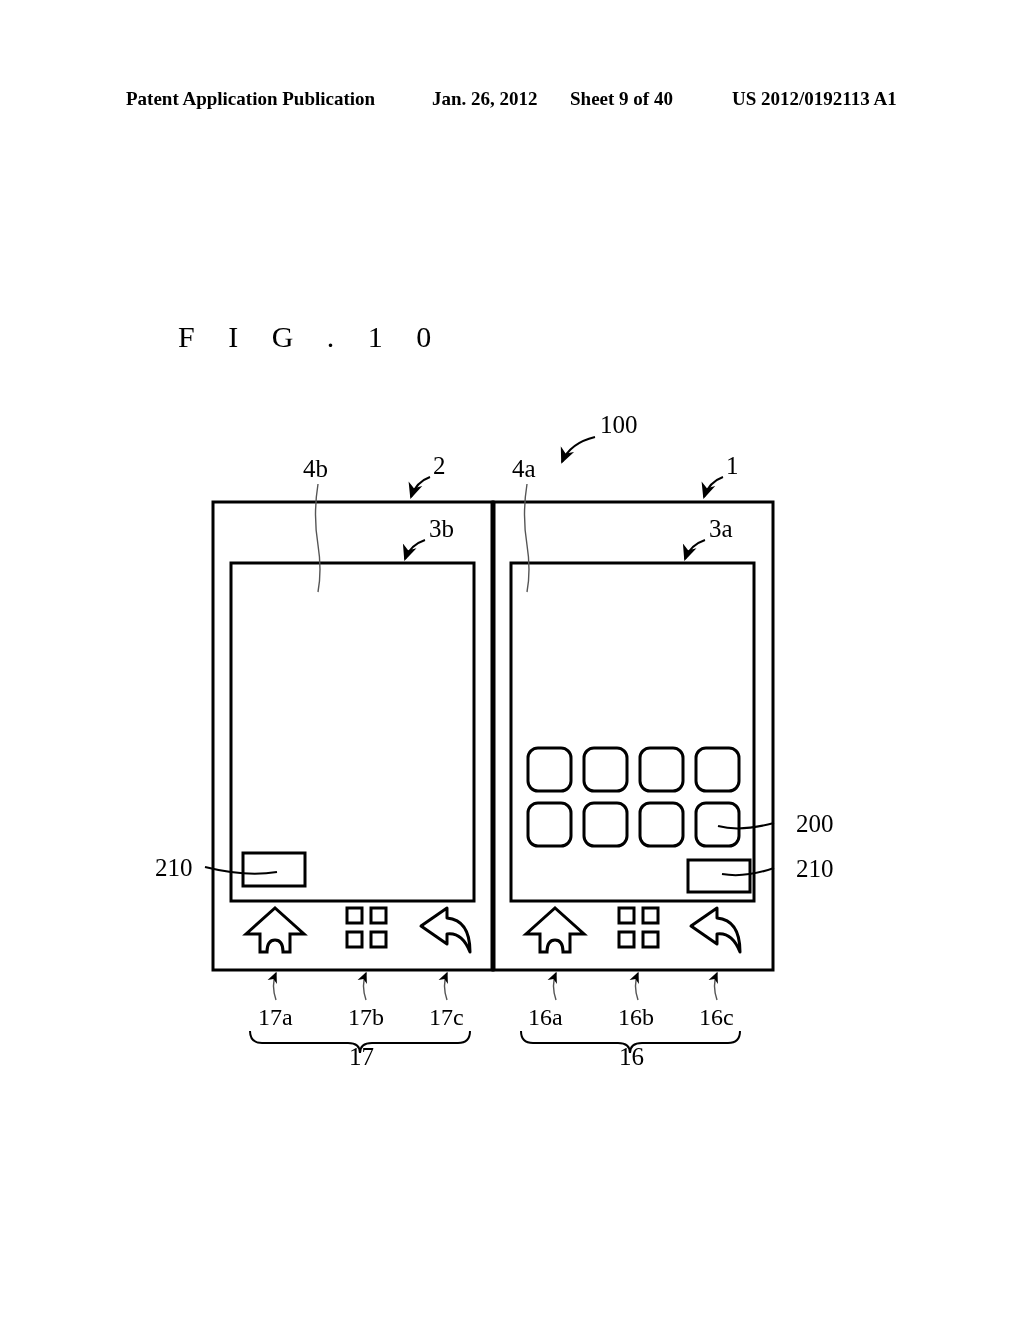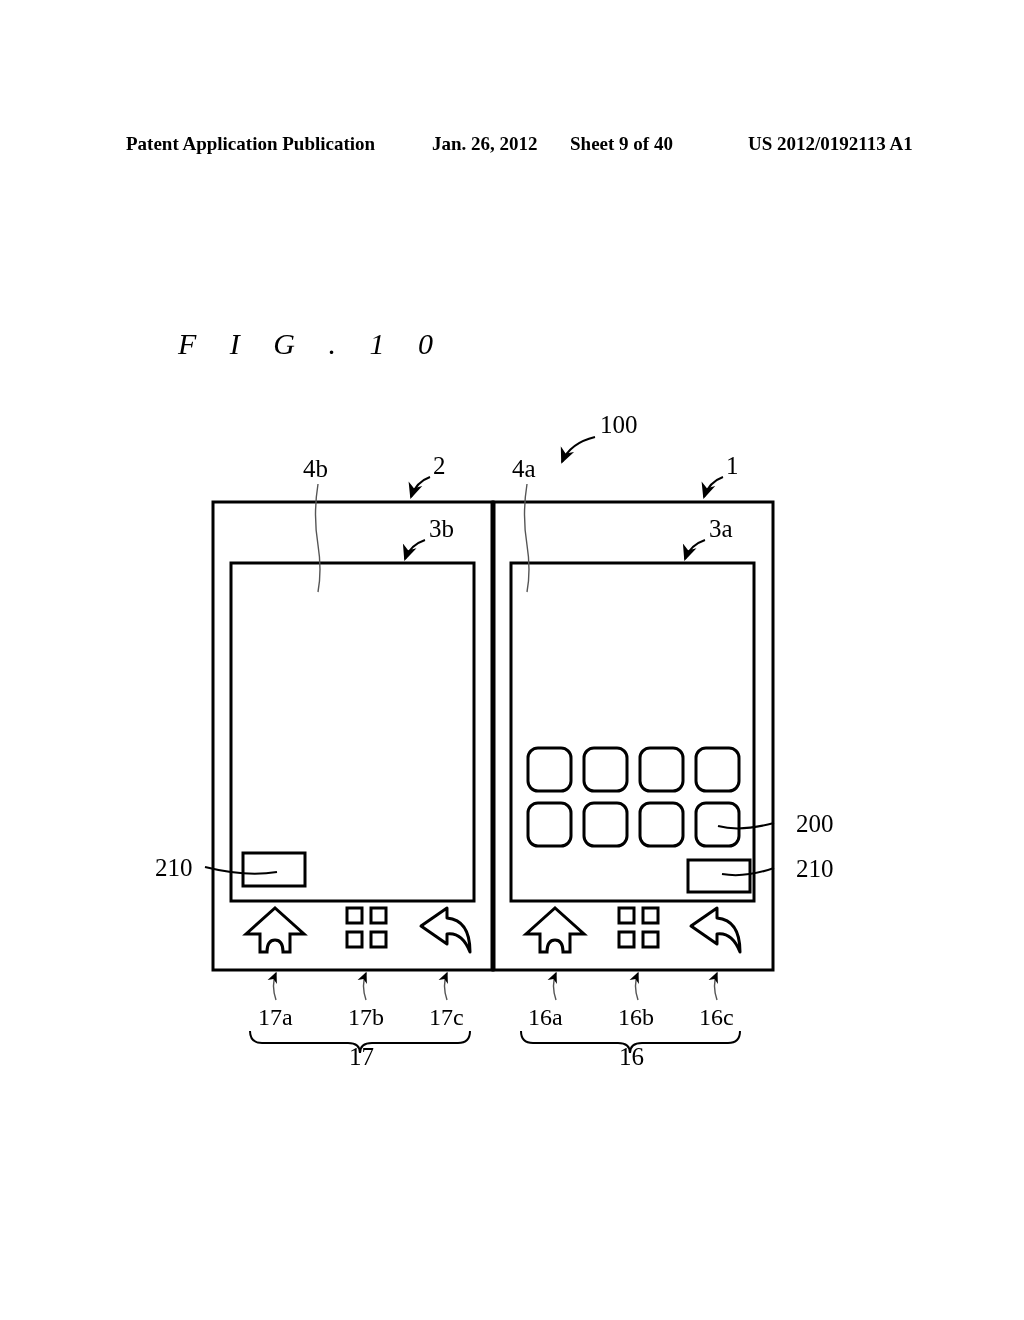--- a/index.html
+++ b/index.html
@@ -21,38 +21,36 @@
     position: absolute;
     top: 88px;
     left: 0;
     width: 1024px;
     height: 30px;
     font-family: "Liberation Serif", serif;
     font-weight: bold;
     font-size: 19px;
     letter-spacing: 0px;
     white-space: nowrap;
-    margin-top: 45px;
   }
   #page-header .hdr-pub   { position: absolute; left: 126px; top: 0; }
   #page-header .hdr-date  { position: absolute; left: 432px; top: 0; }
   #page-header .hdr-sheet { position: absolute; left: 570px; top: 0; }
-  #page-header .hdr-num   { position: absolute; left: 748px; top: 0; }
+  #page-header .hdr-num   { position: absolute; left: 732px; top: 0; }
 
   
   #fig-title {
     position: absolute;
     left: 178px;
-    top: 327px;
+    top: 320px;
     font-family: "Liberation Serif", serif;
     font-size: 30px;
     font-weight: normal;
     letter-spacing: 13px;
     white-space: nowrap;
-    font-style: italic;
   }
 
   
   #drawing {
     position: absolute;
     left: 0;
     top: 0;
     width: 1024px;
     height: 1320px;
     pointer-events: none;

